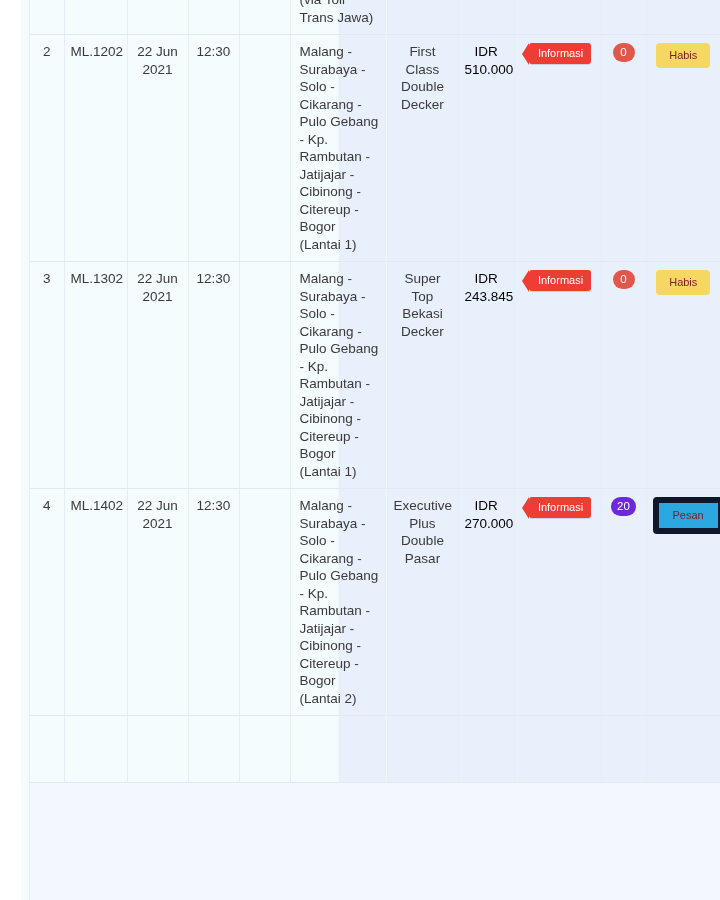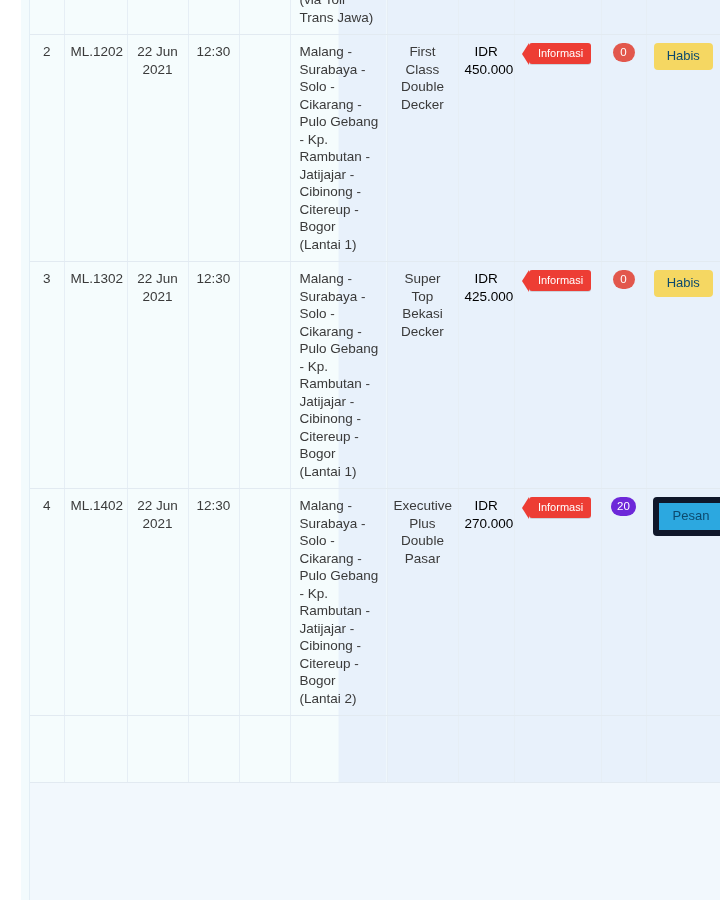--- a/index.html
+++ b/index.html
@@ -103,23 +103,23 @@
     color: #ffffff;
   }
   .pill-zero  { background: #e2574c; }
   .pill-avail { background: #6d28d9; }
 
   
   .btn {
     display: inline-block;
     padding: 6px 13px;
     border-radius: 4px;
-    font-size: 13px;
+    font-size: 11px;
     line-height: 1.15;
-    color: #0c4a6e;
+    color: #7f1d1d;
     white-space: nowrap;
   }
   .btn-habis {
     background: #f5d762;
     cursor: default;
   }
   .btn-pesan {
     background: #2ca8e0;
     border: 6px solid #0f172a;
     padding: 6px 14px;
@@ -157,21 +157,21 @@
       <tr>
         <td class="c-no">2</td>
         <td class="c-code">ML.1202</td>
         <td class="c-date">22 Jun 2021</td>
         <td class="c-time">12:30</td>
         <td class="c-blank"></td>
         <td class="c-route">Malang - Surabaya - Solo - Cikarang - Pulo Gebang - Kp. Rambutan - Jatijajar - Cibinong - Citereup - Bogor (Lantai 1)</td>
         <td class="c-class tint">First Class Double Decker</td>
         <td class="c-price tint">
           <span class="price">IDR</span><br>
-          <span class="price">450.000</span>
+          <span class="price">510.000</span>
         </td>
         <td class="c-info tint">
           <span class="ribbon">Informasi</span>
         </td>
         <td class="c-seat tint">
           <span class="pill pill-zero">0</span>
         </td>
         <td class="c-act tint">
           <span class="btn btn-habis">Habis</span>
         </td>
@@ -180,21 +180,21 @@
       <tr>
         <td class="c-no">3</td>
         <td class="c-code">ML.1302</td>
         <td class="c-date">22 Jun 2021</td>
         <td class="c-time">12:30</td>
         <td class="c-blank"></td>
         <td class="c-route">Malang - Surabaya - Solo - Cikarang - Pulo Gebang - Kp. Rambutan - Jatijajar - Cibinong - Citereup - Bogor (Lantai 1)</td>
         <td class="c-class tint">Super Top Bekasi Decker</td>
         <td class="c-price tint">
           <span class="price">IDR</span><br>
-          <span class="price">425.000</span>
+          <span class="price">243.845</span>
         </td>
         <td class="c-info tint">
           <span class="ribbon">Informasi</span>
         </td>
         <td class="c-seat tint">
           <span class="pill pill-zero">0</span>
         </td>
         <td class="c-act tint">
           <span class="btn btn-habis">Habis</span>
         </td>

